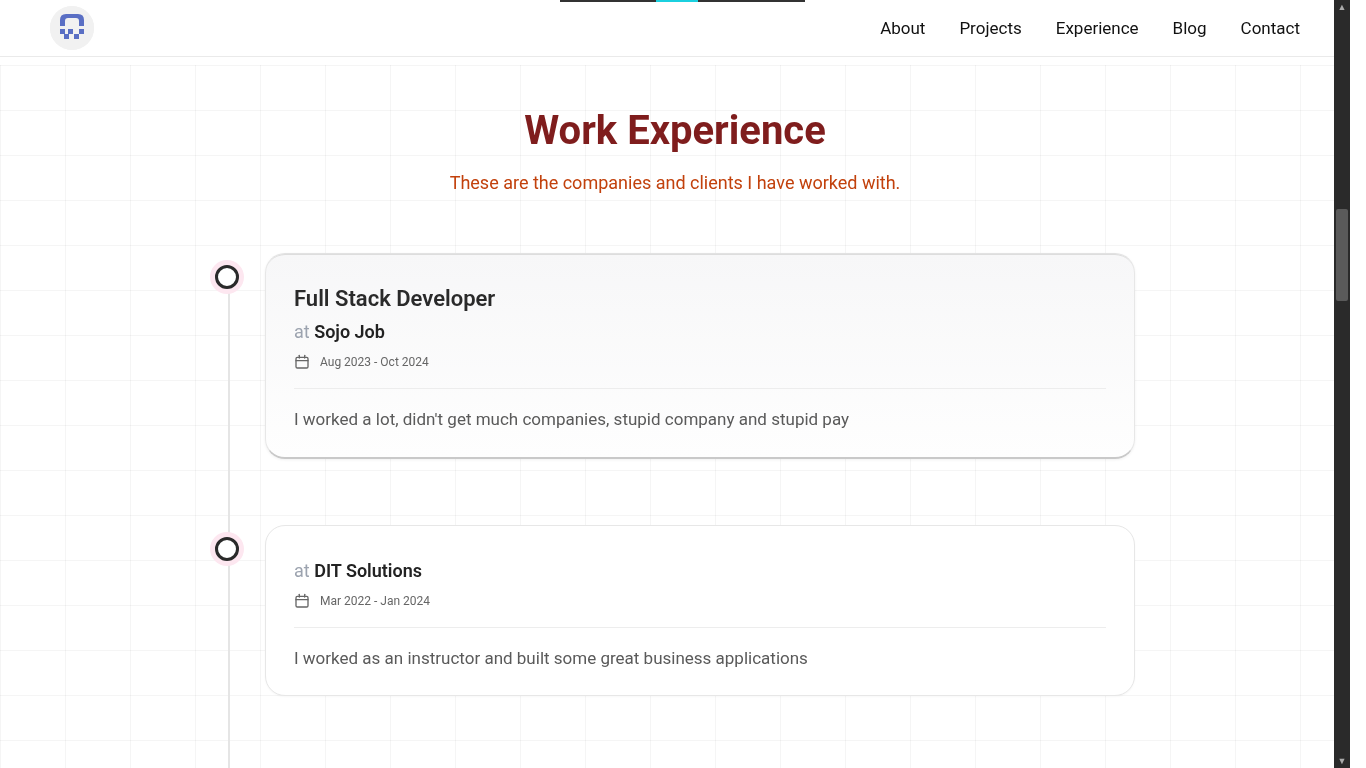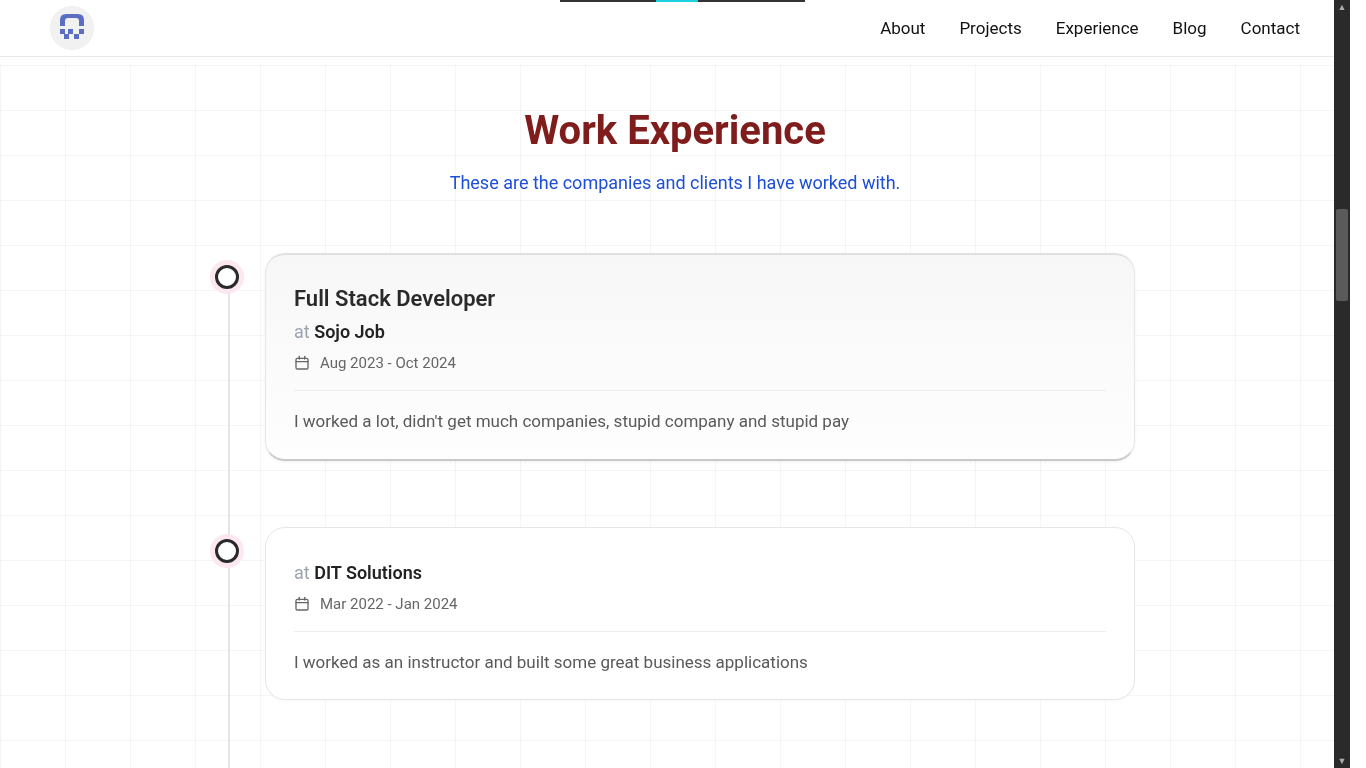--- a/index.html
+++ b/index.html
@@ -79,21 +79,21 @@
     .page-title {
       text-align: center;
       font-size: 40px;
       font-weight: 700;
       color: #7f1d1d;
     }
     
     .page-subtitle {
       text-align: center;
       font-size: 18px;
-      color: #1d4ed8;
+      color: #c2410c;
       margin-top: 18px;
     }
     
     .timeline {
       margin: 60px auto 0;
       width: 920px;
       position: relative;
     }
     
     .timeline-line {
@@ -164,21 +164,21 @@
     .card-company .name {
       font-weight: 600;
     }
     
     .card-date {
       margin-top: 12px;
       display: flex;
       align-items: center;
       gap: 10px;
       color: #666;
-      font-size: 15px;
+      font-size: 12px;
     }
     
     .card-date svg {
       width: 16px;
       height: 16px;
       stroke: #666;
     }
     
     .card-divider {
       height: 1px;

